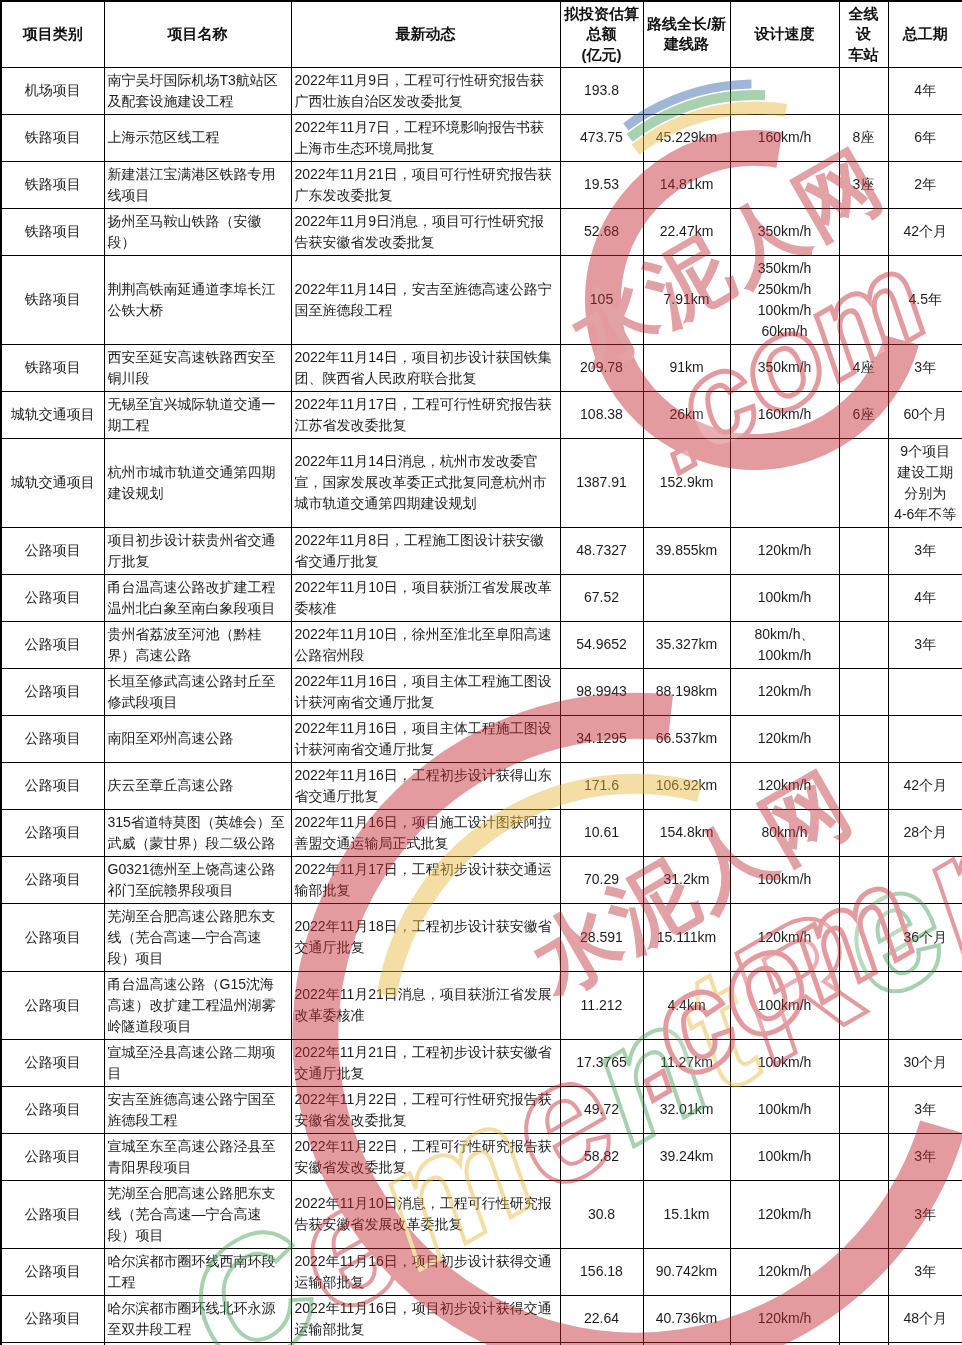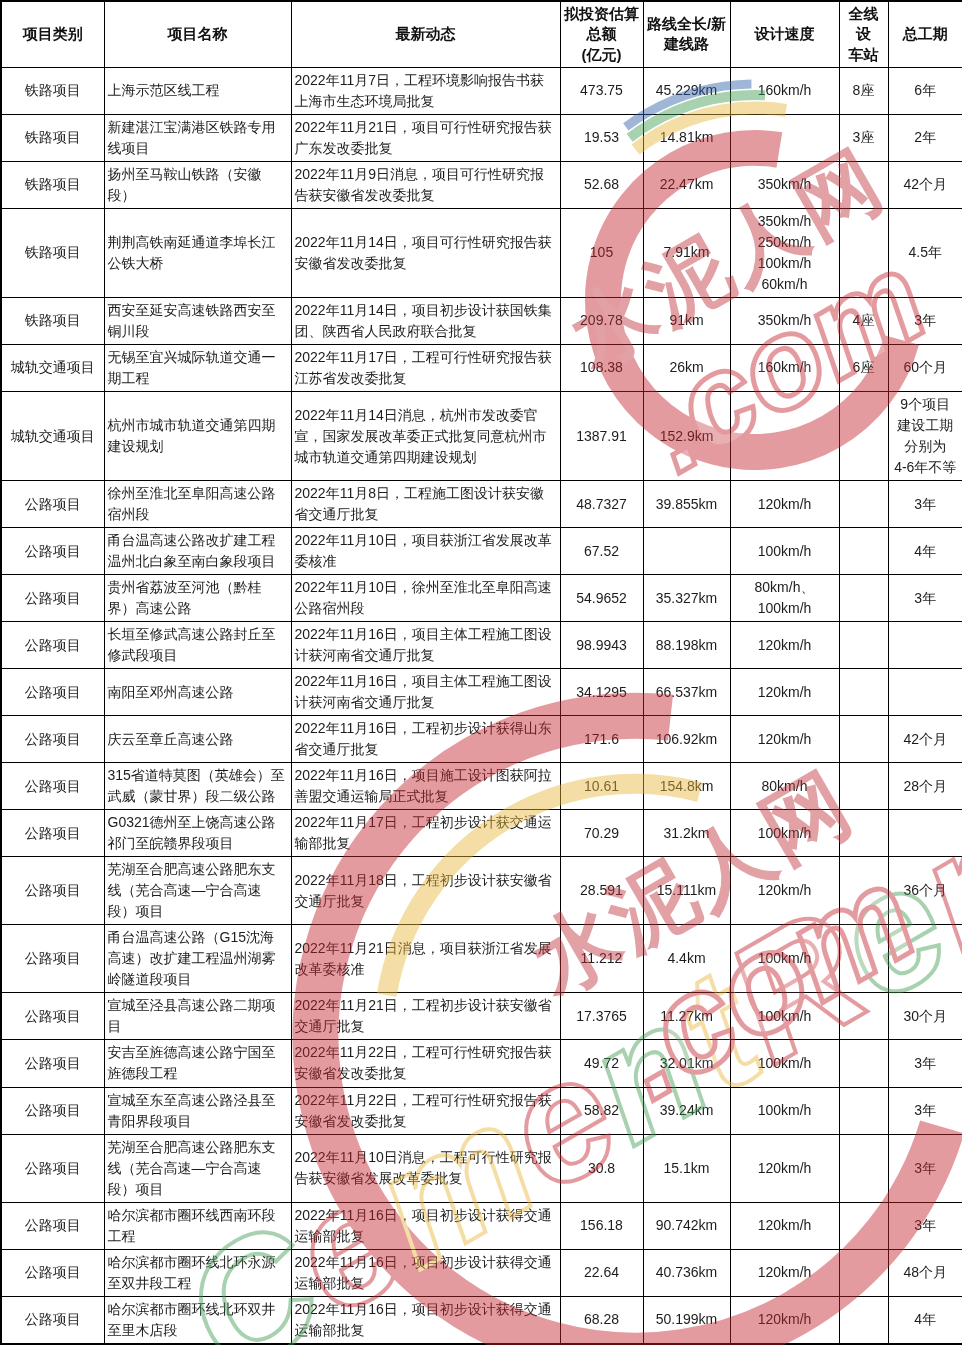--- a/index.html
+++ b/index.html
@@ -74,20 +74,30 @@
         <th class="col-length">路线全长/新
 建线路</th>
         <th class="col-speed">设计速度</th>
         <th class="col-stations">全线设
 车站</th>
         <th class="col-duration">总工期</th>
       </tr>
   </thead>
   <tbody>
       <tr>
+        <td class="col-category">机场项目</td>
+        <td class="col-name">南宁吴圩国际机场T3航站区及配套设施建设工程</td>
+        <td class="col-news">2022年11月9日，工程可行性研究报告获广西壮族自治区发改委批复</td>
+        <td class="col-investment">193.8</td>
+        <td class="col-length"></td>
+        <td class="col-speed"></td>
+        <td class="col-stations"></td>
+        <td class="col-duration">4年</td>
+      </tr>
+      <tr>
         <td class="col-category">铁路项目</td>
         <td class="col-name">上海示范区线工程</td>
         <td class="col-news">2022年11月7日，工程环境影响报告书获上海市生态环境局批复</td>
         <td class="col-investment">473.75</td>
         <td class="col-length">45.229km</td>
         <td class="col-speed">160km/h</td>
         <td class="col-stations">8座</td>
         <td class="col-duration">6年</td>
       </tr>
       <tr>
@@ -106,21 +116,21 @@
         <td class="col-news">2022年11月9日消息，项目可行性研究报告获安徽省发改委批复</td>
         <td class="col-investment">52.68</td>
         <td class="col-length">22.47km</td>
         <td class="col-speed">350km/h</td>
         <td class="col-stations"></td>
         <td class="col-duration">42个月</td>
       </tr>
       <tr>
         <td class="col-category">铁路项目</td>
         <td class="col-name">荆荆高铁南延通道李埠长江公铁大桥</td>
-        <td class="col-news">2022年11月14日，项目可行性研究报告获安徽省发改委批复</td>
+        <td class="col-news">2022年11月14日，安吉至旌德高速公路宁国至旌德段工程</td>
         <td class="col-investment">105</td>
         <td class="col-length">7.91km</td>
         <td class="col-speed">350km/h
 250km/h
 100km/h
 60km/h</td>
         <td class="col-stations"></td>
         <td class="col-duration">4.5年</td>
       </tr>
       <tr>
@@ -151,21 +161,21 @@
         <td class="col-length">152.9km</td>
         <td class="col-speed"></td>
         <td class="col-stations"></td>
         <td class="col-duration">9个项目
 建设工期
 分别为
 4-6年不等</td>
       </tr>
       <tr>
         <td class="col-category">公路项目</td>
-        <td class="col-name">徐州至淮北至阜阳高速公路宿州段</td>
+        <td class="col-name">项目初步设计获贵州省交通厅批复</td>
         <td class="col-news">2022年11月8日，工程施工图设计获安徽省交通厅批复</td>
         <td class="col-investment">48.7327</td>
         <td class="col-length">39.855km</td>
         <td class="col-speed">120km/h</td>
         <td class="col-stations"></td>
         <td class="col-duration">3年</td>
       </tr>
       <tr>
         <td class="col-category">公路项目</td>
         <td class="col-name">甬台温高速公路改扩建工程温州北白象至南白象段项目</td>

